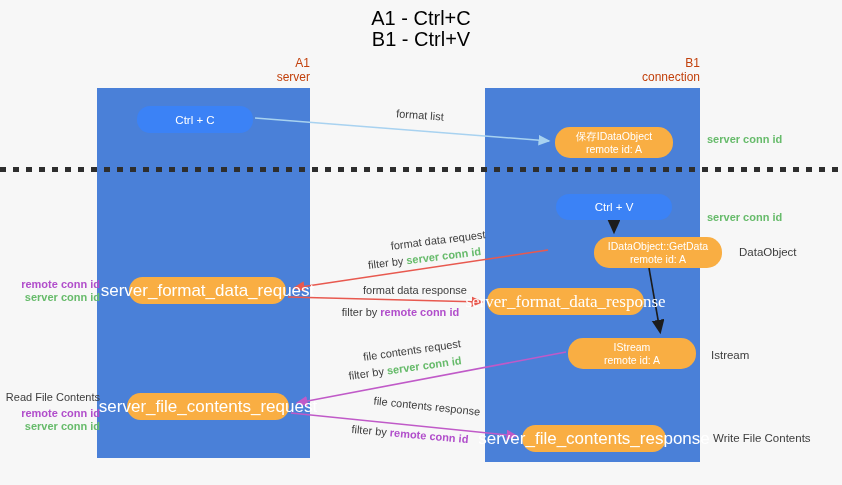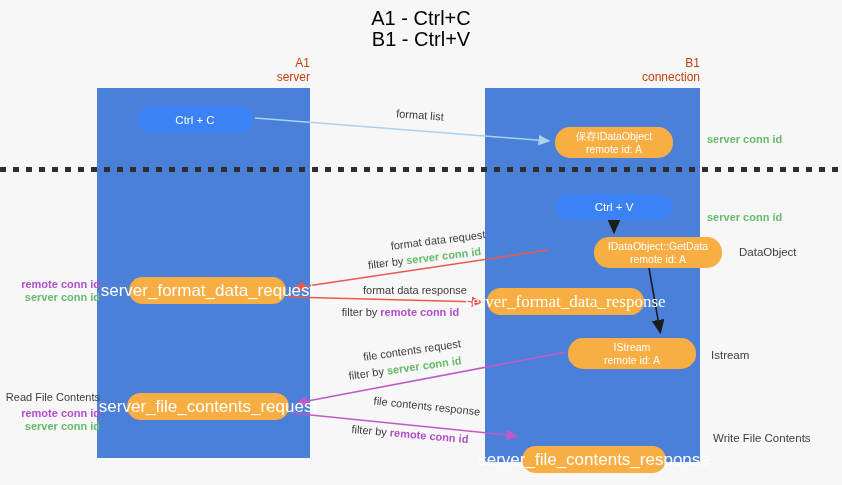--- a/index.html
+++ b/index.html
@@ -105,21 +105,21 @@
 
   <div class="box orange" style="left:568px;top:338px;width:128px;height:31px;">
     <span>IStream</span>
     <span>remote id: A</span>
   </div>
 
   <div class="box orange one" style="left:127px;top:393px;width:162px;height:27px;">
     <span>server_file_contents_request</span>
   </div>
 
-  <div class="box orange one" style="left:522px;top:446px;width:144px;height:27px;">
+  <div class="box orange one" style="left:522px;top:425px;width:144px;height:27px;">
     <span>server_file_contents_response</span>
   </div>
 
   <div class="lbl green-t" style="left:707px;top:133px;">server conn id</div>
   <div class="lbl green-t" style="left:707px;top:211px;">server conn id</div>
   <div class="lbl" style="left:711px;top:246px;font-size:11.5px;margin-left:28px;">DataObject</div>
   <div class="lbl" style="left:711px;top:349px;font-size:11.5px;">Istream</div>
   <div class="lbl" style="left:713px;top:432px;font-size:11.5px;">Write File Contents</div>
 
   <div class="lbl right-align pair" style="left:0px;top:278px;width:100px;">

